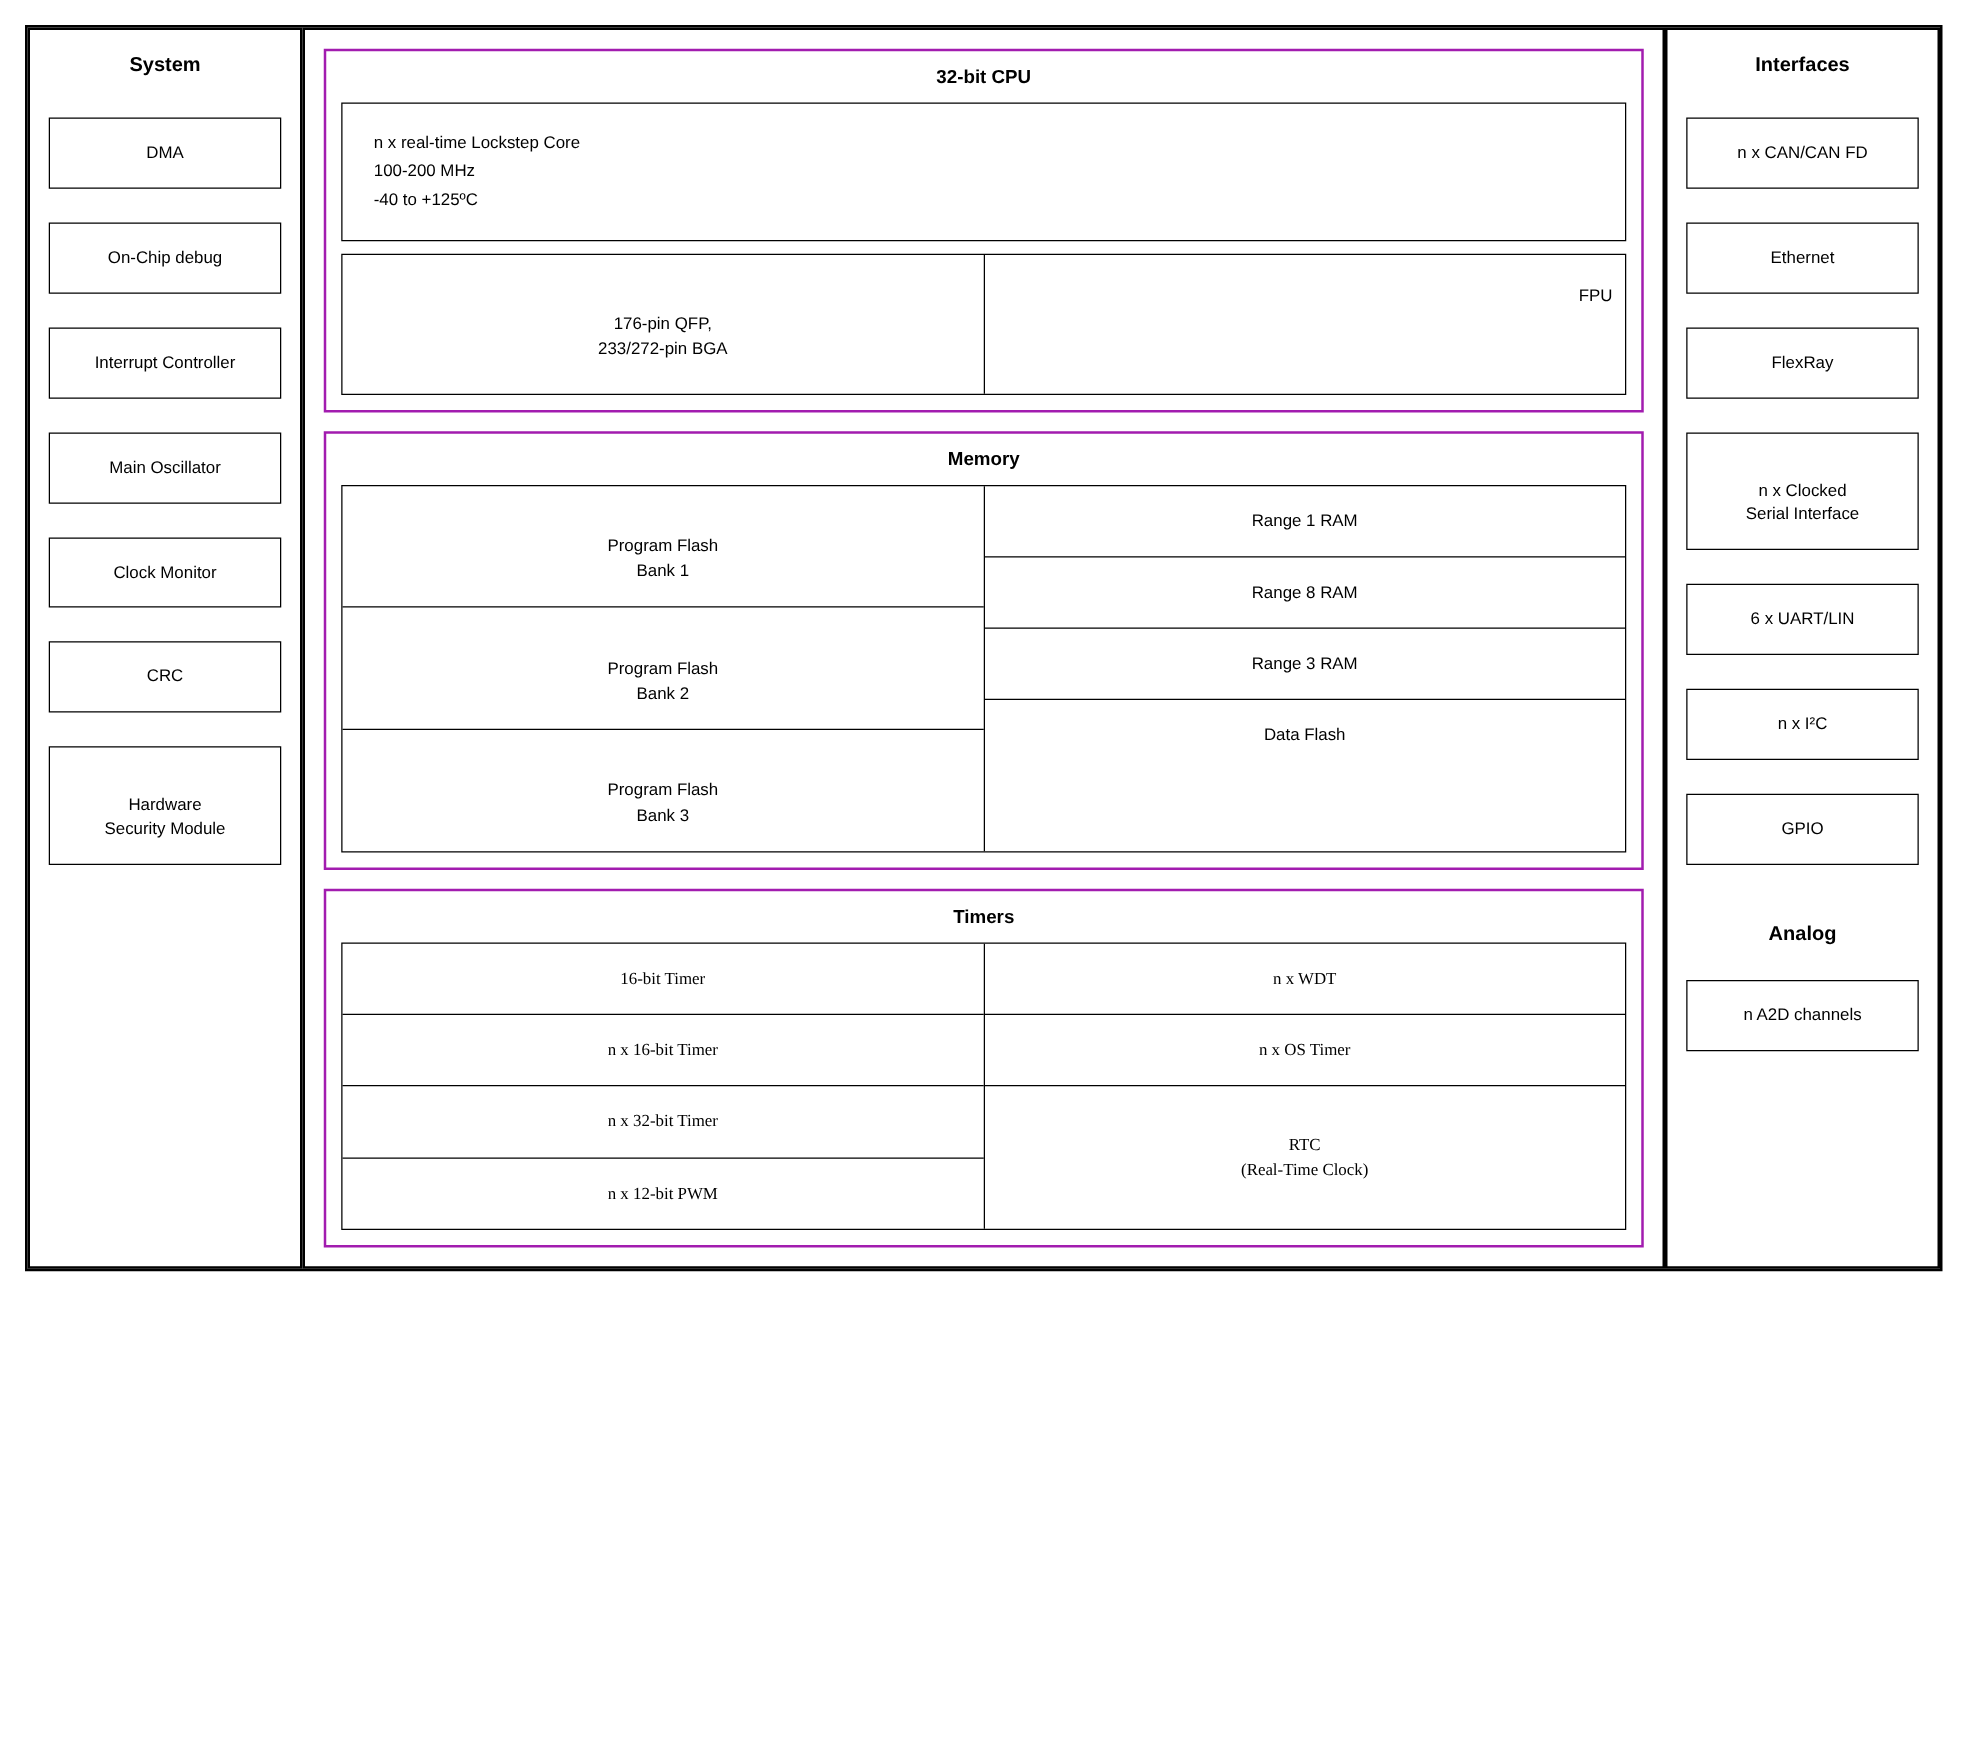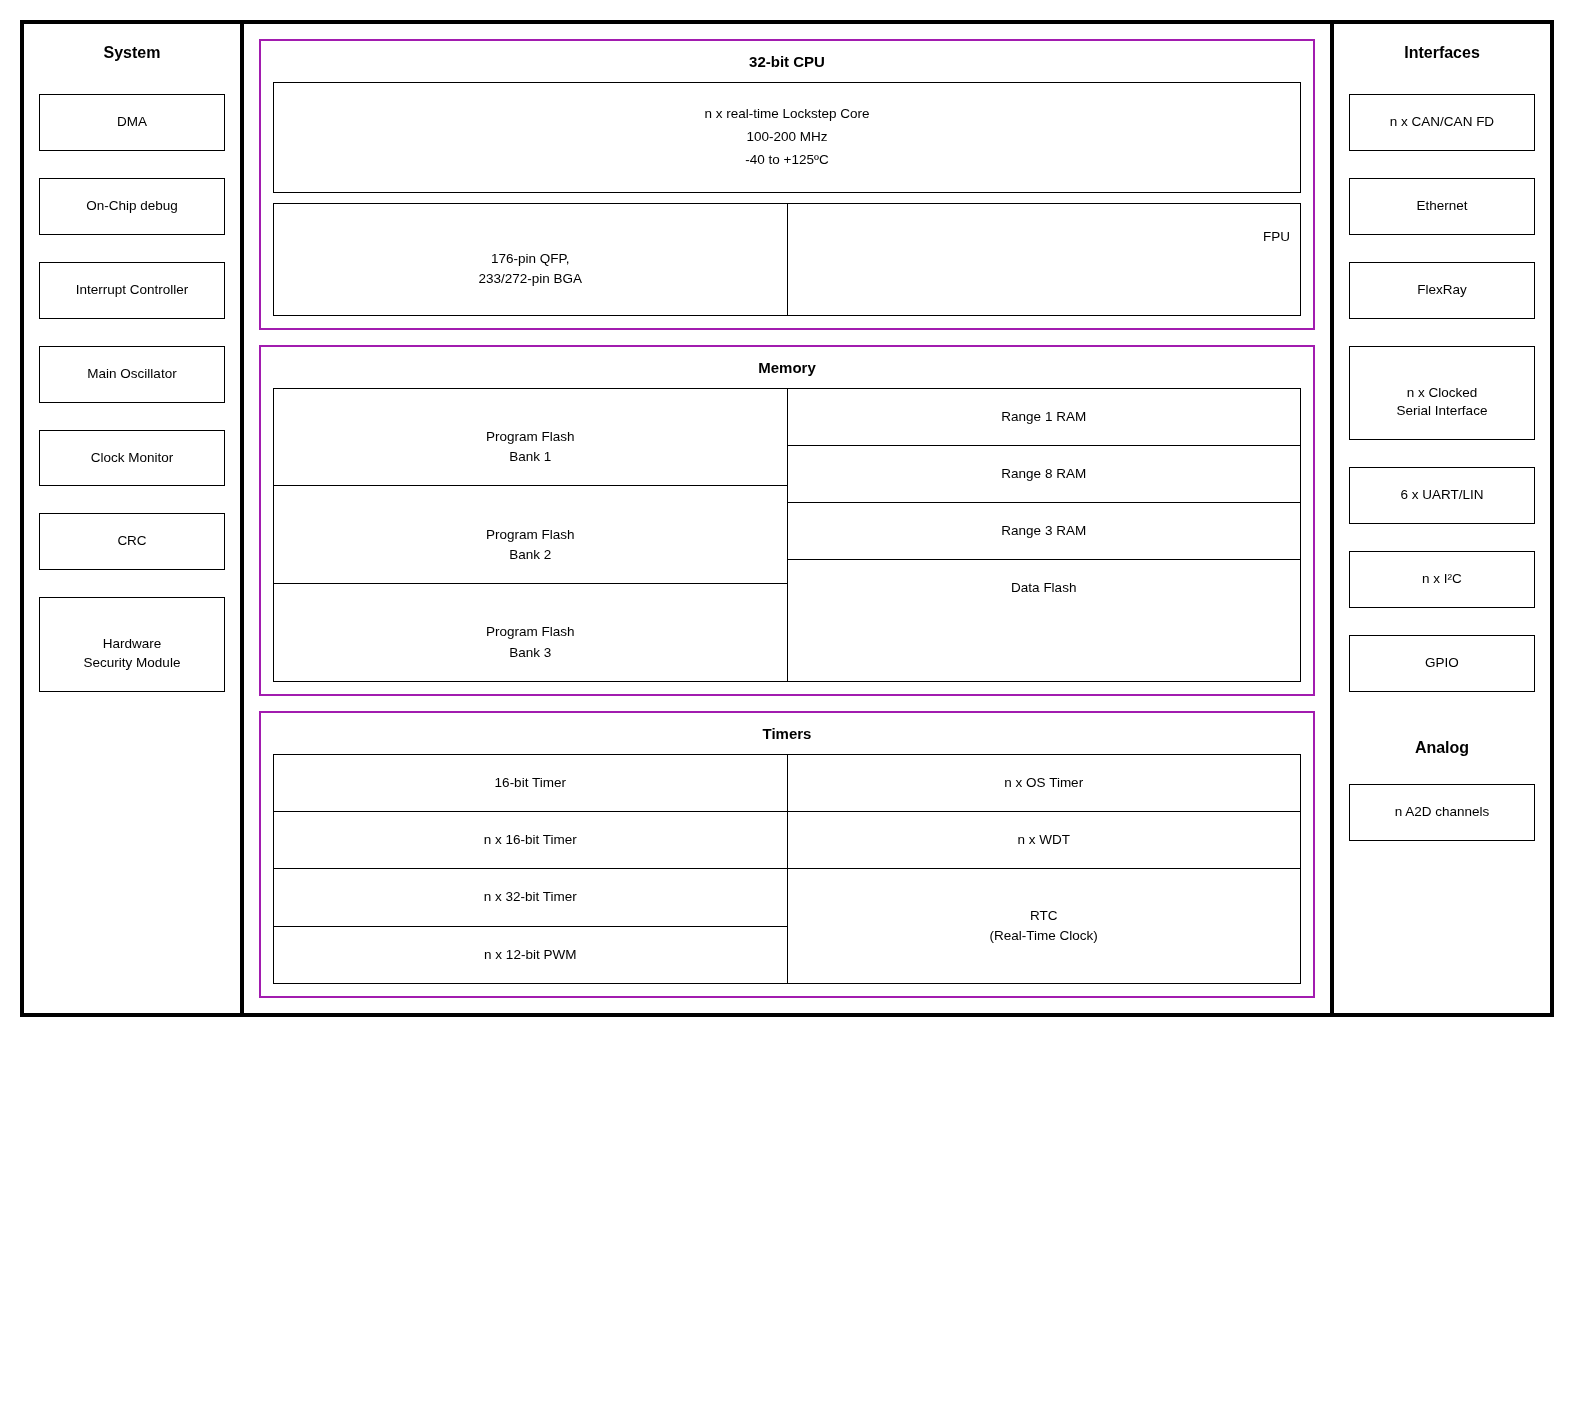--- a/index.html
+++ b/index.html
@@ -59,22 +59,21 @@
     }
     .center-section-title {
       text-align: center;
       font-weight: bold;
       font-size: 15px;
       margin-bottom: 12px;
     }
     
     .cpu-core-box {
       border: 1.5px solid #000;
-      padding: 20px 2px;
-      text-align: center;
+      padding: 20px 25px;
       margin-bottom: 10px;
       font-size: 13.5px;
       line-height: 1.7;
     }
     
     .cpu-bottom-row {
       display: flex;
       flex-direction: row;
       border: 1.5px solid #000;
     }
@@ -129,20 +128,21 @@
     }
     .timers-col-left {
       border-right: 1.5px solid #000;
     }
     .timer-cell {
       border-bottom: 1.5px solid #000;
       padding: 18px 10px;
       text-align: center;
       font-size: 13.5px;
       line-height: 1.5;
+      font-family: Liberation Serif, serif;
     }
     .timer-cell:last-child {
       border-bottom: none;
     }
     .analog-title {
       text-align: center;
       font-weight: bold;
       font-size: 16px;
       margin-bottom: 15px;
       margin-top: 20px;
@@ -245,24 +245,24 @@
           </div>
           <div class="timer-cell">
             <span>n x 32-bit Timer</span>
           </div>
           <div class="timer-cell" style="border-bottom: none;">
             <span>n x 12-bit PWM</span>
           </div>
         </div>
         <div class="timers-col">
           <div class="timer-cell">
+            <span>n x WDT</span>
+          </div>
+          <div class="timer-cell">
             <span>n x OS Timer</span>
-          </div>
-          <div class="timer-cell">
-            <span>n x WDT</span>
           </div>
           <div class="timer-cell" style="border-bottom: none; white-space: pre-line; flex: 1; display: flex; align-items: center; justify-content: center;">
             <span>RTC
 (Real-Time Clock)</span>
           </div>
         </div>
       </div>
     </div>
 
   </div>

